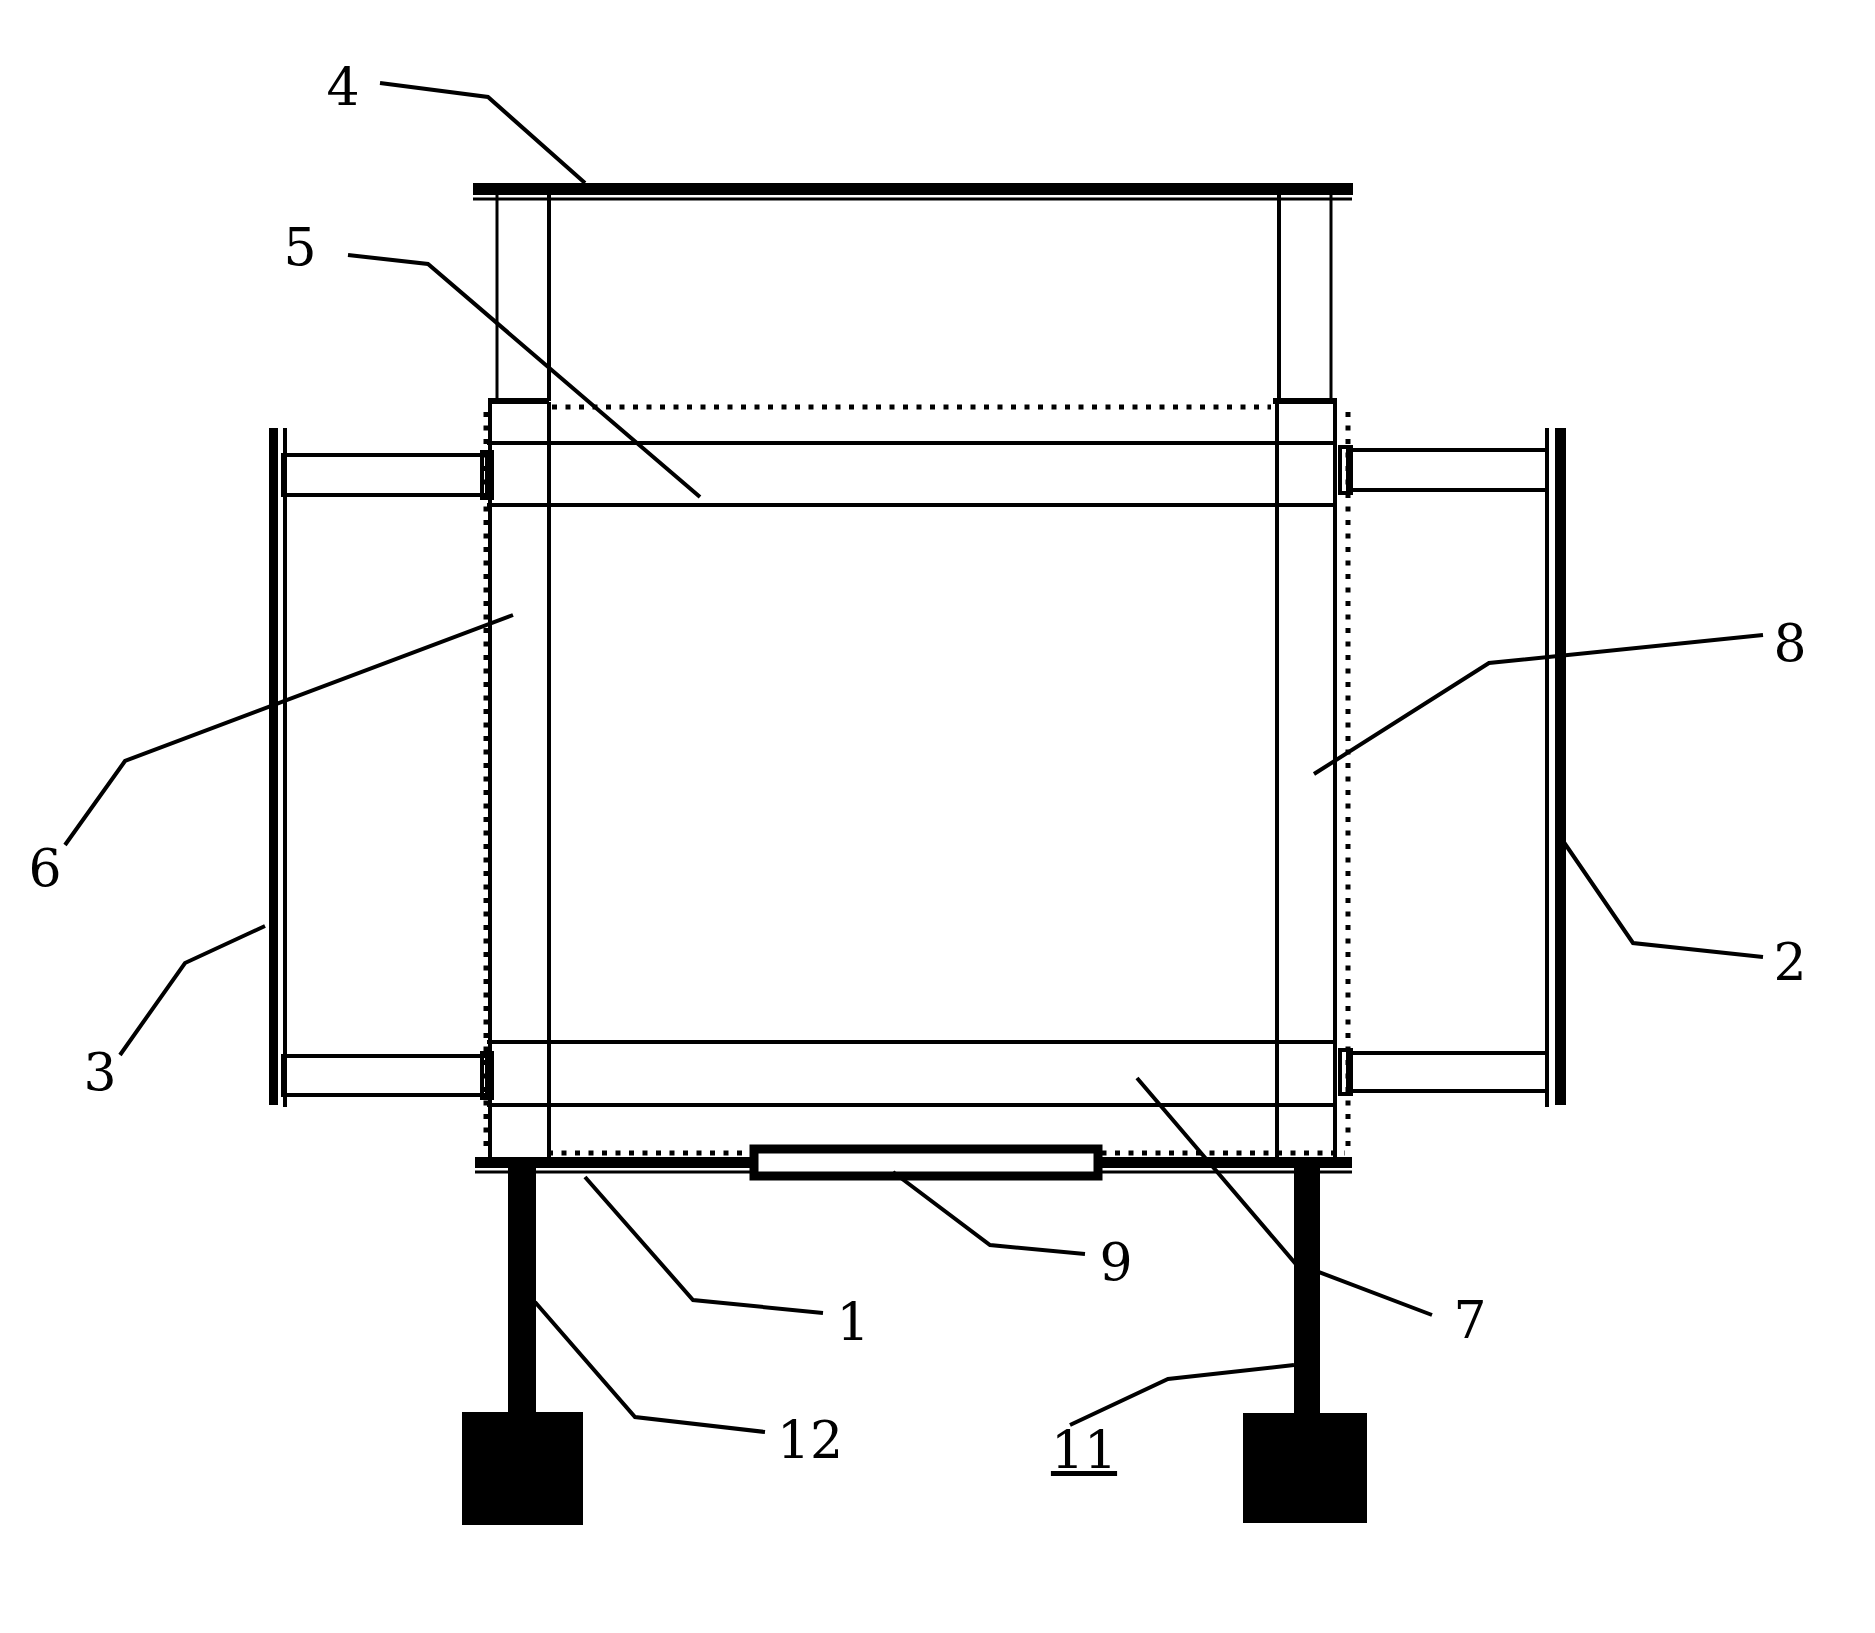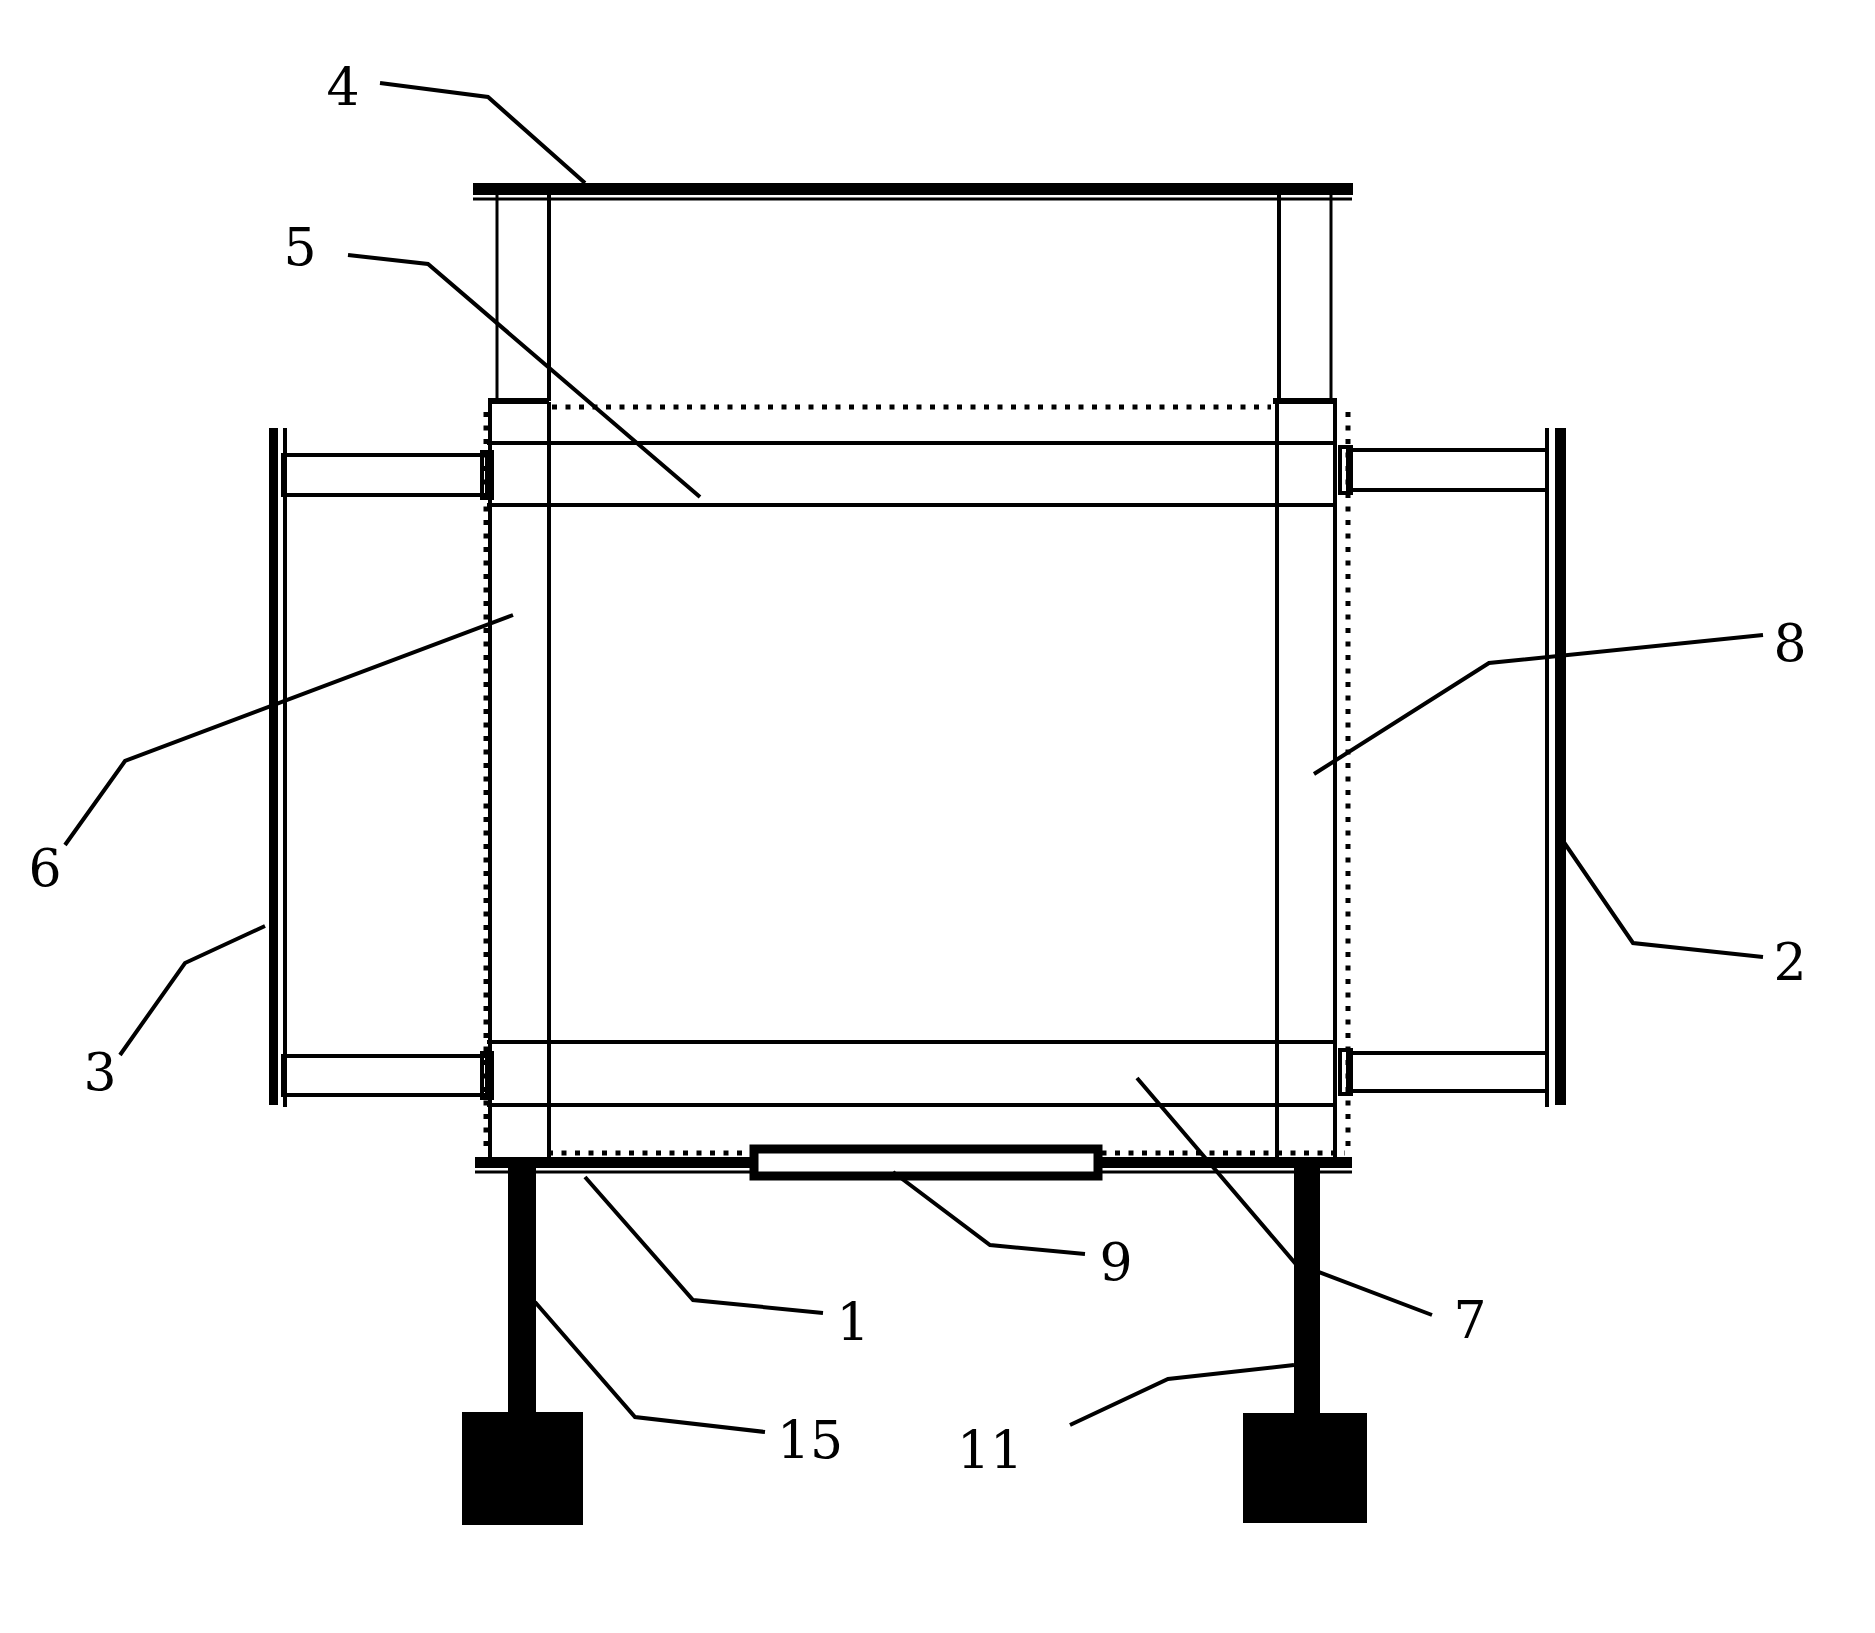--- a/index.html
+++ b/index.html
@@ -103,16 +103,16 @@
 
   <div class="callout" style="left:343px; top:87px;">4</div>
   <div class="callout" style="left:300px; top:247px;">5</div>
   <div class="callout" style="left:45px; top:868px;">6</div>
   <div class="callout" style="left:100px; top:1072px;">3</div>
   <div class="callout" style="left:1790px; top:643px;">8</div>
   <div class="callout" style="left:1790px; top:962px;">2</div>
   <div class="callout" style="left:853px; top:1322px;">1</div>
   <div class="callout" style="left:1116px; top:1262px;">9</div>
   <div class="callout" style="left:1470px; top:1320px;">7</div>
-  <div class="callout" style="left:810px; top:1440px;">15</div>
-  <div class="callout" style="left:990px; top:1450px;">11</div>
+  <div class="callout" style="left:810px; top:1440px;">12</div>
+  <div class="callout" style="left:1084px; top:1450px;text-decoration:underline;">11</div>
 
 </div>
 
 </body></html>

